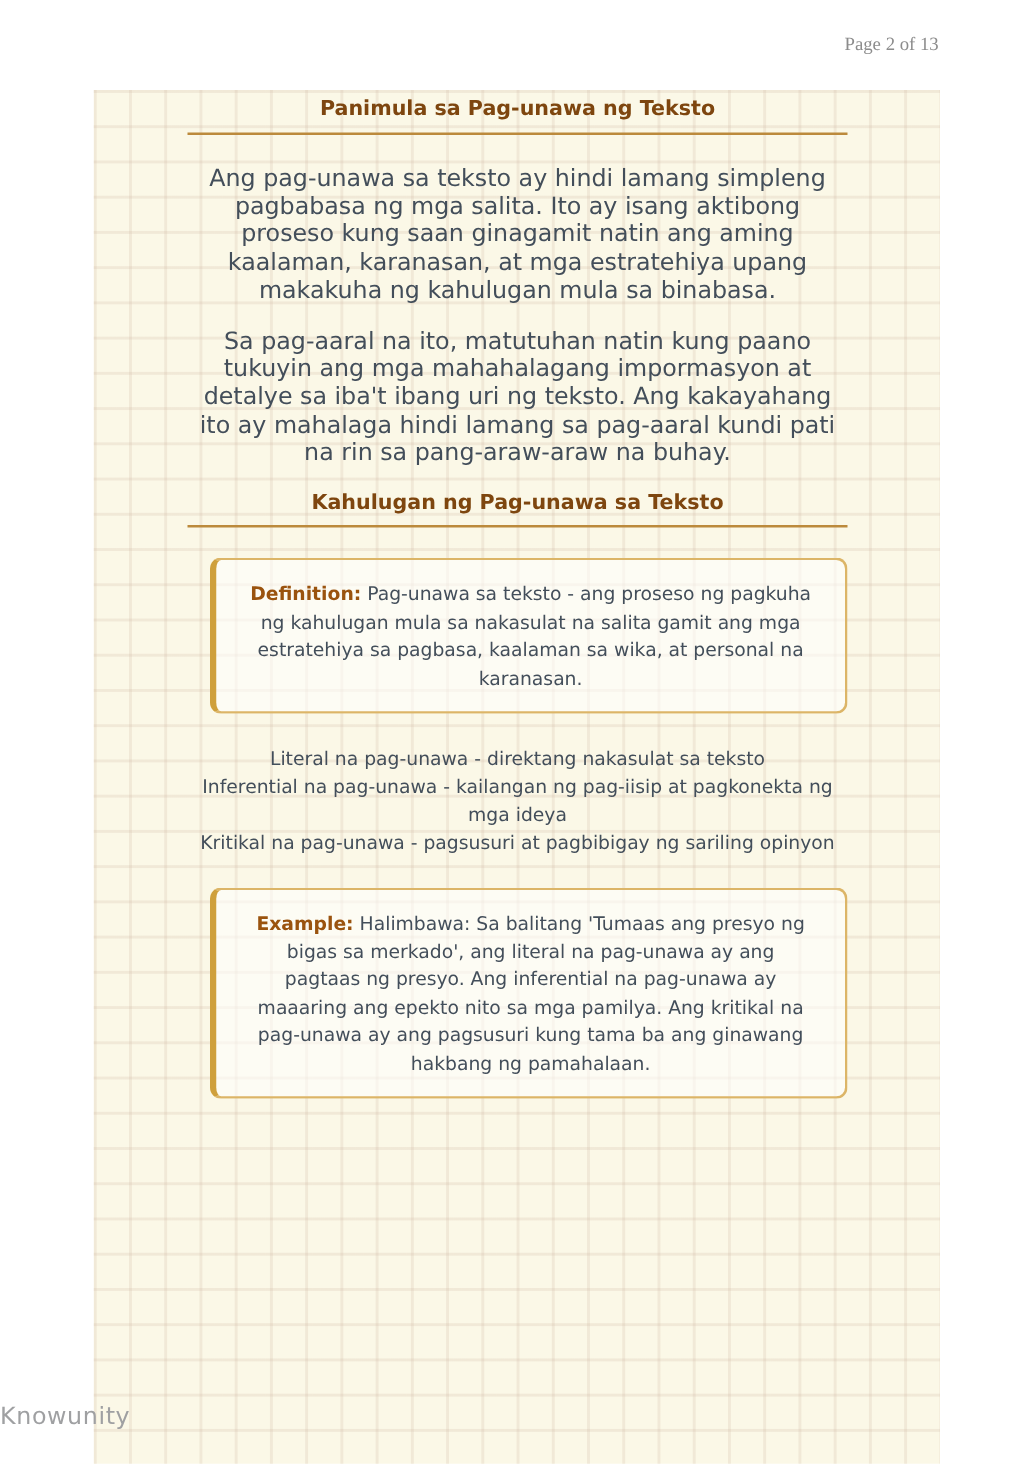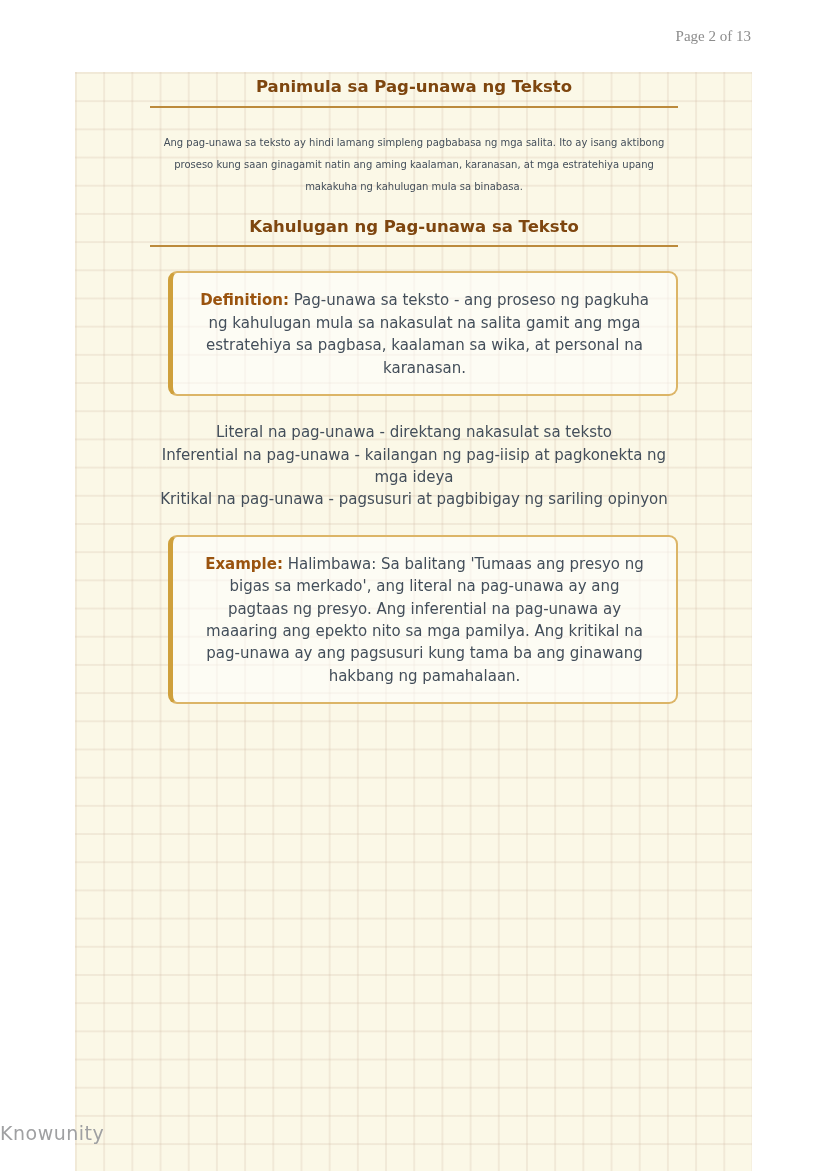--- a/index.html
+++ b/index.html
@@ -46,21 +46,21 @@
     line-height: 1.25;
     padding-bottom: 8px;
     border-bottom: 2px solid #bc8a3c;
     margin-bottom: 24px;
   }
   .section-heading.spaced-top {
     margin-top: 15px;
   }
 
   .para {
-    font-size: 10px;
+    font-size: 19px;
     line-height: 22.4px;
     color: #434e5a;
     margin-bottom: 18px;
   }
 
   .levels {
     font-size: 15px;
     line-height: 22.4px;
     color: #434e5a;
     margin-bottom: 24px;
@@ -99,20 +99,21 @@
 
 <div class="page-indicator">Page 2 of 13</div>
 
 <div class="sheet">
   <div class="sheet-inner">
 
     <div class="section-heading">Panimula sa Pag-unawa ng Teksto</div>
 
     <div class="para">Ang pag-unawa sa teksto ay hindi lamang simpleng pagbabasa ng mga salita. Ito ay isang aktibong proseso kung saan ginagamit natin ang aming kaalaman, karanasan, at mga estratehiya upang makakuha ng kahulugan mula sa binabasa.</div>
 
+    <div class="para">Sa pag-aaral na ito, matutuhan natin kung paano tukuyin ang mga mahahalagang impormasyon at detalye sa iba't ibang uri ng teksto. Ang kakayahang ito ay mahalaga hindi lamang sa pag-aaral kundi pati na rin sa pang-araw-araw na buhay.</div>
 
     <div class="section-heading spaced-top">Kahulugan ng Pag-unawa sa Teksto</div>
 
     <div class="callout">
       <span class="callout-label">Definition:</span><span> Pag-unawa sa teksto - ang proseso ng pagkuha ng kahulugan mula sa nakasulat na salita gamit ang mga estratehiya sa pagbasa, kaalaman sa wika, at personal na karanasan.</span>
     </div>
 
 
     <div class="levels">
       <div>Literal na pag-unawa - direktang nakasulat sa teksto</div>

